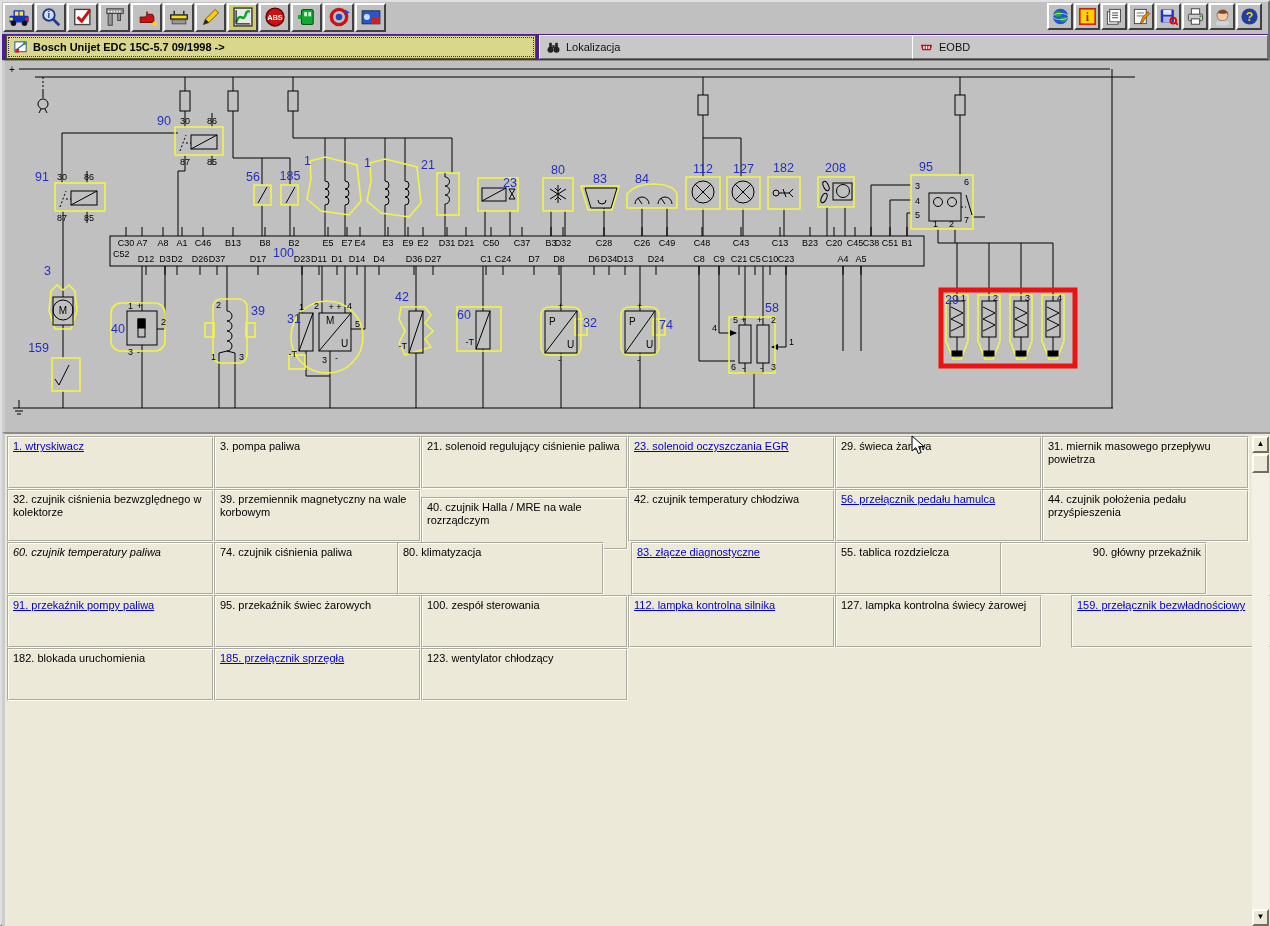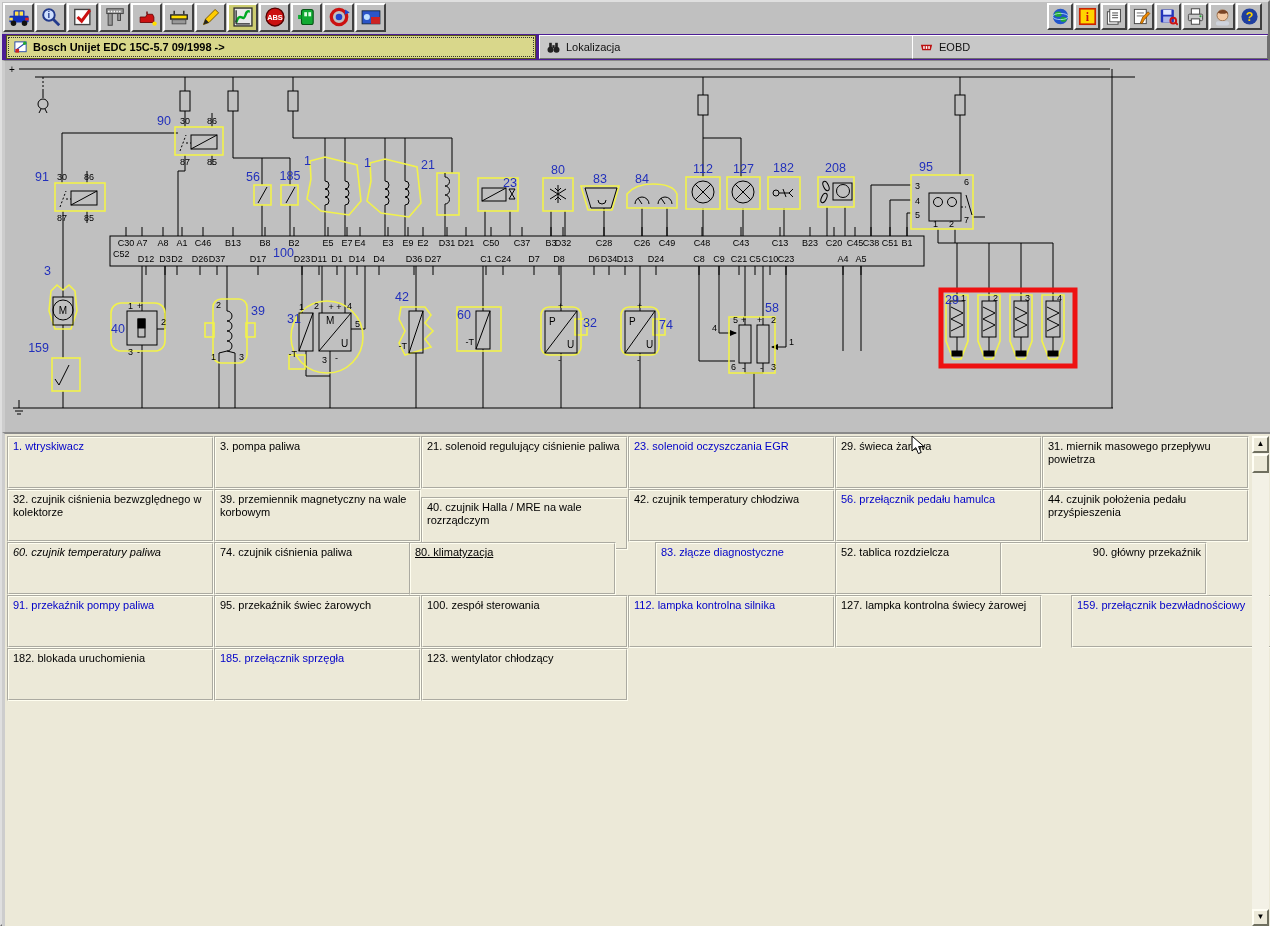--- a/index.html
+++ b/index.html
@@ -33,21 +33,21 @@
   .dg-num { font-size:12.5px; fill:#2230bb; }
   .dg-pin { font-size:9px; fill:#000; }
   .dg-sym { font-size:10px; fill:#000; }
 
   
   .legend { position:absolute; left:0; top:430px; width:1270px; height:496px; background:#ece9d8;
             border-top:2px solid #8a8a8a; border-left:3px solid #cdcdcd; }
   .grid { position:absolute; left:2px; top:2px; width:1242px; }
   .cell { position:absolute; width:207px; height:53px; background:#ece9d8;
           border:2px groove #fffef0; padding:2px 4px; font-size:11px; line-height:13px; color:#000; overflow:hidden; }
-  .cell .link { color:#0000c8; cursor:pointer;margin-top:12px; }
+  .cell .link { color:#0000c8; text-decoration:underline; cursor:pointer;margin-top:12px; }
 
   
   .sbar { position:absolute; right:3px; top:2px; width:17px; height:490px; background:#f3f1e6; }
   .sbtn { position:absolute; left:0; width:17px; height:17px; background:#ece9d8;
           border:2px solid; border-color:#fffef4 #6f6f5f #6f6f5f #fffef4;
           font-size:8px; text-align:center; line-height:12px; color:#000; }
   .sthumb { position:absolute; left:0; top:18px; width:17px; height:19px; background:#ece9d8;
             border:2px solid; border-color:#fffef4 #6f6f5f #6f6f5f #fffef4; }
 
   .cursor { position:absolute; left:909px; top:433px; z-index:50; pointer-events:none; }
@@ -591,23 +591,23 @@
         <div class="cell" style="left: 828px; top: 0px;"><span class="">29. świeca żarowa</span></div>
         <div class="cell" style="left: 1035px; top: 0px;"><span class="">31. miernik masowego przepływu powietrza</span></div>
         <div class="cell" style="left: 0px; top: 53px;"><span class="">32. czujnik ciśnienia bezwzględnego w kolektorze</span></div>
         <div class="cell" style="left: 207px; top: 53px;"><span class="">39. przemiennik magnetyczny na wale korbowym</span></div>
         <div class="cell" style="left: 414px; top: 53px; margin-top: 8px;"><span class="">40. czujnik Halla / MRE na wale rozrządczym</span></div>
         <div class="cell" style="left: 621px; top: 53px;"><span class="">42. czujnik temperatury chłodziwa</span></div>
         <div class="cell" style="left: 828px; top: 53px;"><span class="link">56. przełącznik pedału hamulca</span></div>
         <div class="cell" style="left: 1035px; top: 53px;"><span class="">44. czujnik położenia pedału przyśpieszenia</span></div>
         <div class="cell" style="left: 0px; top: 106px; font-style: italic;"><span class="">60. czujnik temperatury paliwa</span></div>
         <div class="cell" style="left: 207px; top: 106px;"><span class="">74. czujnik ciśnienia paliwa</span></div>
-        <div class="cell" style="left: 402px; top: 106px; text-decoration: underline;"><span class="">80. klimatyzacja</span></div>
-        <div class="cell" style="left: 648px; top: 106px;"><span class="link">83. złącze diagnostyczne</span></div>
-        <div class="cell" style="left: 828px; top: 106px;"><span class="">52. tablica rozdzielcza</span></div>
+        <div class="cell" style="left: 390px; top: 106px;"><span class="">80. klimatyzacja</span></div>
+        <div class="cell" style="left: 624px; top: 106px;"><span class="link">83. złącze diagnostyczne</span></div>
+        <div class="cell" style="left: 828px; top: 106px;"><span class="">55. tablica rozdzielcza</span></div>
         <div class="cell" style="left: 993px; top: 106px; text-align: right;"><span class="">90. główny przekaźnik</span></div>
         <div class="cell" style="left: 0px; top: 159px;"><span class="link">91. przekaźnik pompy paliwa</span></div>
         <div class="cell" style="left: 207px; top: 159px;"><span class="">95. przekaźnik świec żarowych</span></div>
         <div class="cell" style="left: 414px; top: 159px;"><span class="">100. zespół sterowania</span></div>
         <div class="cell" style="left: 621px; top: 159px;"><span class="link">112. lampka kontrolna silnika</span></div>
         <div class="cell" style="left: 828px; top: 159px;"><span class="">127. lampka kontrolna świecy żarowej</span></div>
         <div class="cell" style="left: 1064px; top: 159px;"><span class="link">159. przełącznik bezwładnościowy</span></div>
         <div class="cell" style="left: 0px; top: 212px;"><span class="">182. blokada uruchomienia</span></div>
         <div class="cell" style="left: 207px; top: 212px;"><span class="link">185. przełącznik sprzęgła</span></div>
         <div class="cell" style="left: 414px; top: 212px;"><span class="">123. wentylator chłodzący</span></div>

